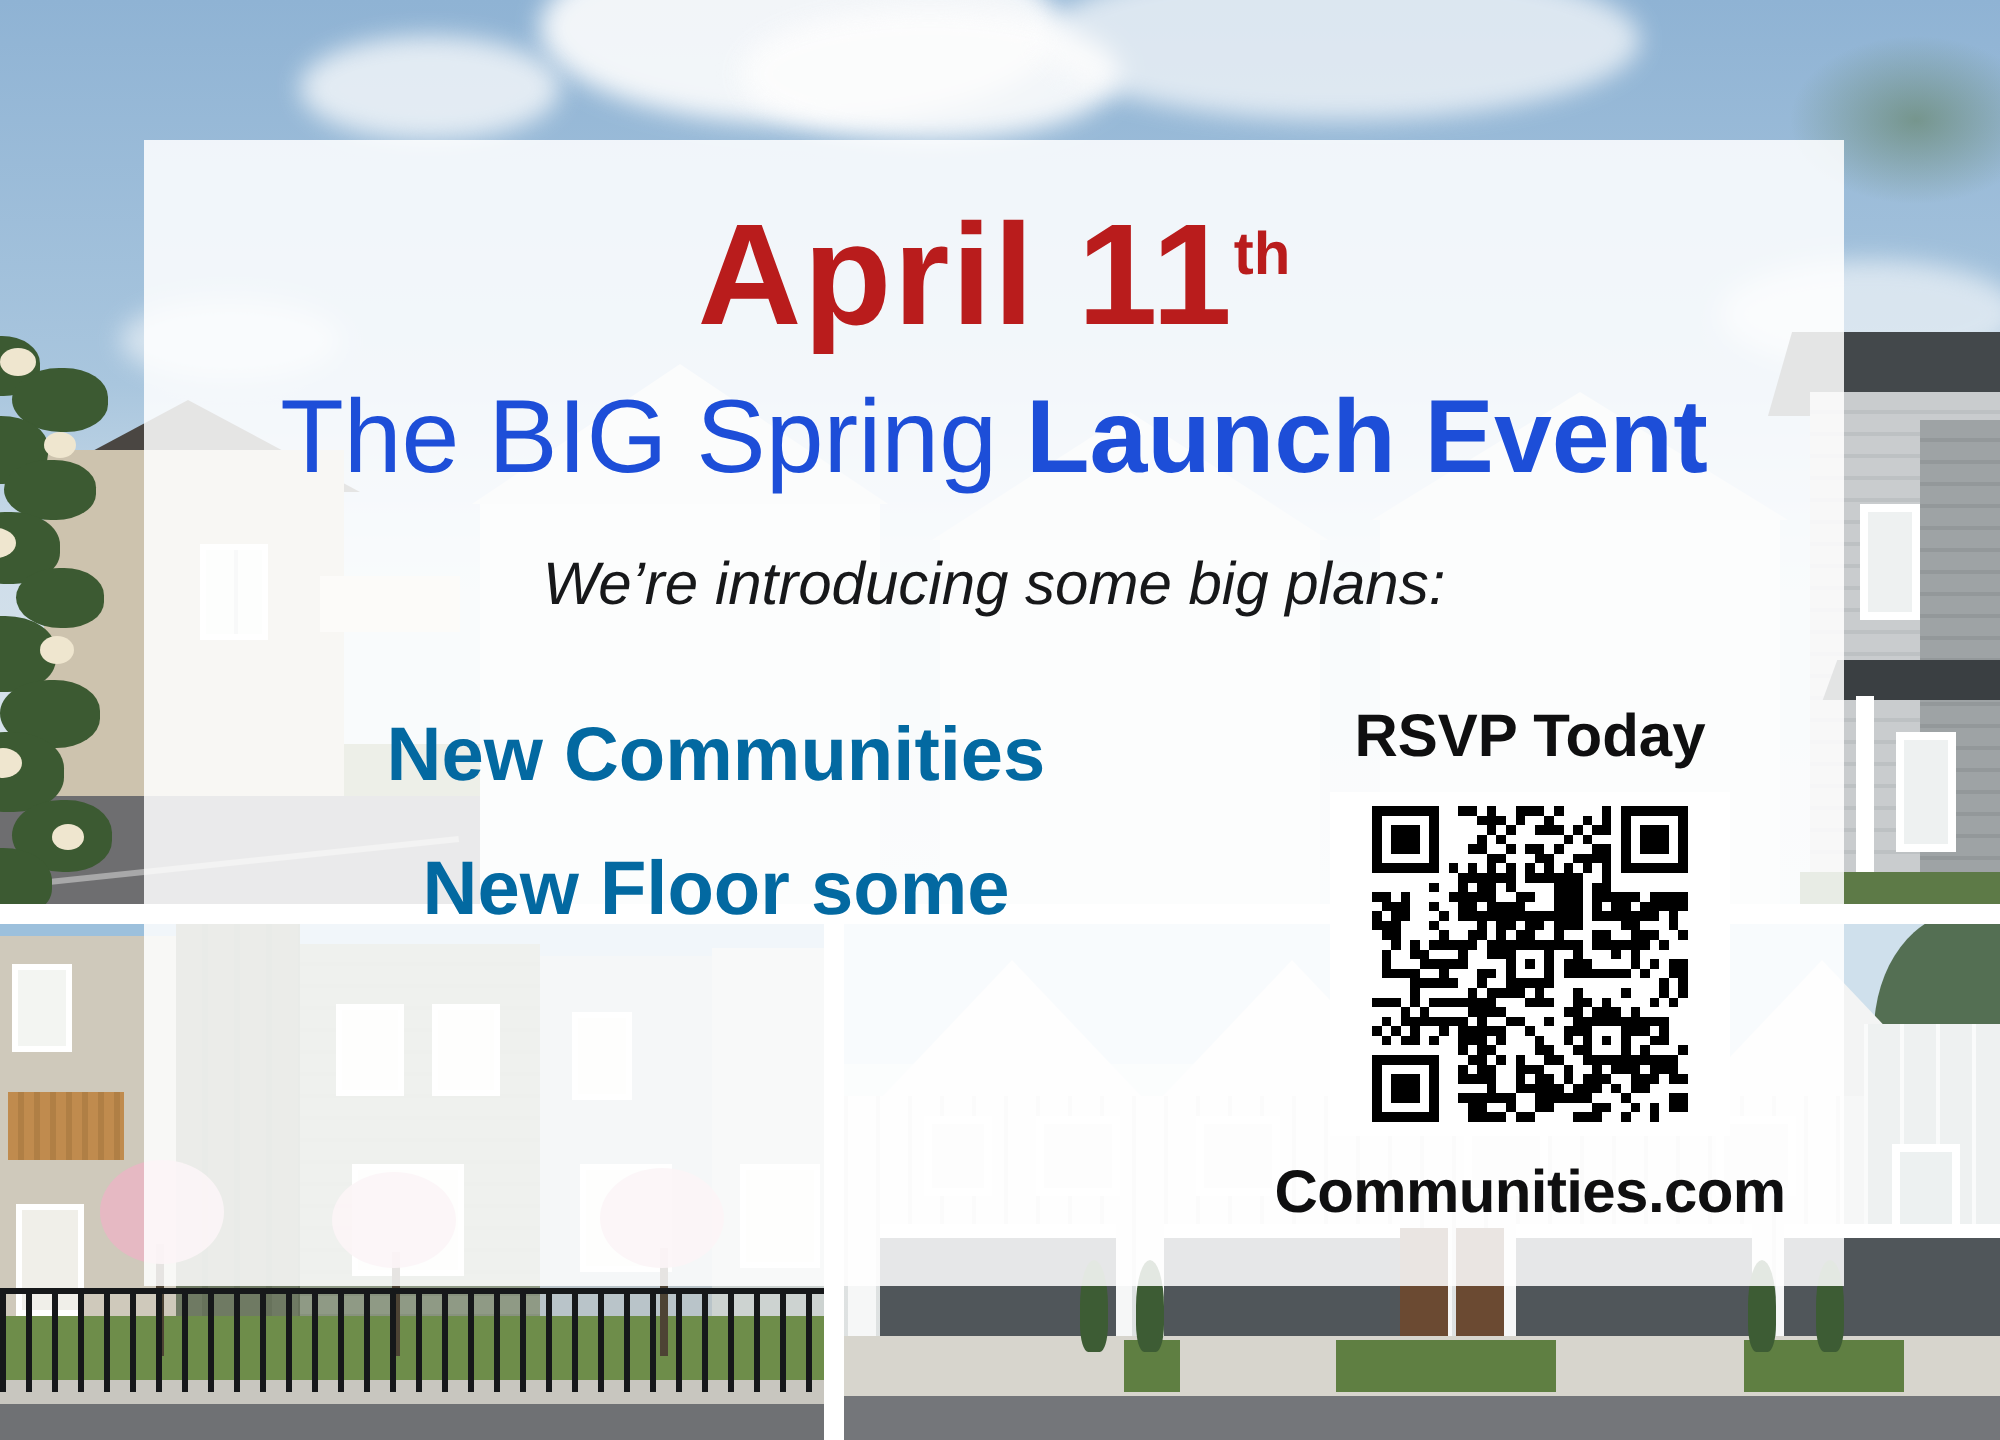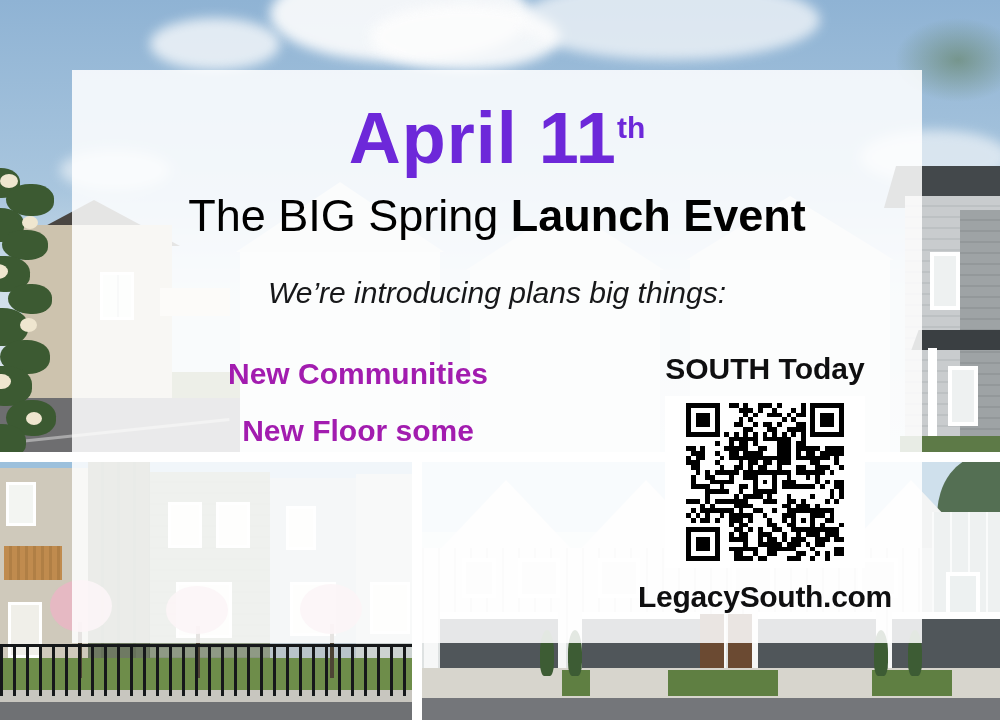--- a/index.html
+++ b/index.html
@@ -109,38 +109,38 @@
 
   
   .card{
     position:absolute;left:72px;top:70px;width:850px;height:573px;
     background:rgba(255,255,255,.86);
   }
 
   .date{
     position:absolute;left:0;right:0;top:32px;text-align:center;
     font-size:72px;font-weight:bold;letter-spacing:1px;line-height:1;
-    color:#6d28d9;
+    color:#b91c1c;
   }
   .date sup{font-size:30px;vertical-align:super;font-weight:bold;letter-spacing:0;}
 
   .headline{
     position:absolute;left:0;right:0;top:122px;text-align:center;
-    font-size:45px;line-height:1.05;color:#000000;white-space:nowrap;
+    font-size:52px;line-height:1.05;color:#1d4ed8;white-space:nowrap;
   }
   .headline .light{font-weight:300;}
   .headline .bold{font-weight:bold;}
 
   .subhead{
     position:absolute;left:0;right:0;top:206px;text-align:center;
     font-size:30px;font-style:italic;font-weight:500;color:#17181a;
   }
 
   .bullets{position:absolute;left:56px;top:286px;width:460px;text-align:center;}
-  .bullet{font-size:30px;font-weight:bold;color:#a21caf;margin-bottom:22px;line-height:1.18;}
+  .bullet{font-size:38px;font-weight:bold;color:#0369a1;margin-bottom:22px;line-height:1.18;}
 
   .rsvp-col{position:absolute;left:548px;top:282px;width:290px;text-align:center;}
   .rsvp-title{font-size:30px;font-weight:bold;color:#0f0f10;margin-bottom:10px;}
   .qr-wrap{width:200px;height:172px;margin:0 auto;background:#fff;display:flex;align-items:center;justify-content:center;}
   .qr{display:block;}
   .site{margin-top:12px;font-size:30px;font-weight:bold;color:#0f0f10;letter-spacing:-.3px;}
 
   
   .logo{position:absolute;left:78px;top:522px;width:132px;text-align:center;color:#14171c;}
   .logo-mark{font-family:"Liberation Serif", serif;font-size:58px;line-height:.92;letter-spacing:-10px;font-weight:400;}
@@ -271,29 +271,29 @@
   <div class="card">
 
     <div class="date">
       <span>April 11</span><sup>th</sup>
     </div>
 
     <div class="headline">
       <span class="light">The BIG Spring </span><span class="bold">Launch Event</span>
     </div>
 
-    <div class="subhead">We’re introducing plans big things:</div>
+    <div class="subhead">We’re introducing some big plans:</div>
 
     <div class="bullets">
       <div class="bullet">New Communities</div>
       <div class="bullet">New Floor some</div>
     </div>
 
     <div class="rsvp-col">
-      <div class="rsvp-title">SOUTH Today</div>
+      <div class="rsvp-title">RSVP Today</div>
       <div class="qr-wrap">
         <svg class="qr" width="186" height="158" viewBox="0 0 33 33" shape-rendering="crispEdges" aria-hidden="true">
           <rect width="33" height="33" fill="#ffffff"></rect>
           <g fill="#000000" id="qr-cells">
               <rect x="0" y="0" width="1" height="1"></rect>
               <rect x="1" y="0" width="1" height="1"></rect>
               <rect x="2" y="0" width="1" height="1"></rect>
               <rect x="3" y="0" width="1" height="1"></rect>
               <rect x="4" y="0" width="1" height="1"></rect>
               <rect x="5" y="0" width="1" height="1"></rect>
@@ -843,18 +843,18 @@
               <rect x="15" y="32" width="1" height="1"></rect>
               <rect x="16" y="32" width="1" height="1"></rect>
               <rect x="21" y="32" width="1" height="1"></rect>
               <rect x="22" y="32" width="1" height="1"></rect>
               <rect x="23" y="32" width="1" height="1"></rect>
               <rect x="26" y="32" width="1" height="1"></rect>
               <rect x="29" y="32" width="1" height="1"></rect>
             </g>
         </svg>
       </div>
-      <div class="site">LegacySouth.com</div>
+      <div class="site">Communities.com</div>
     </div>
   </div>
 
 
 </div>
 
 </body></html>

